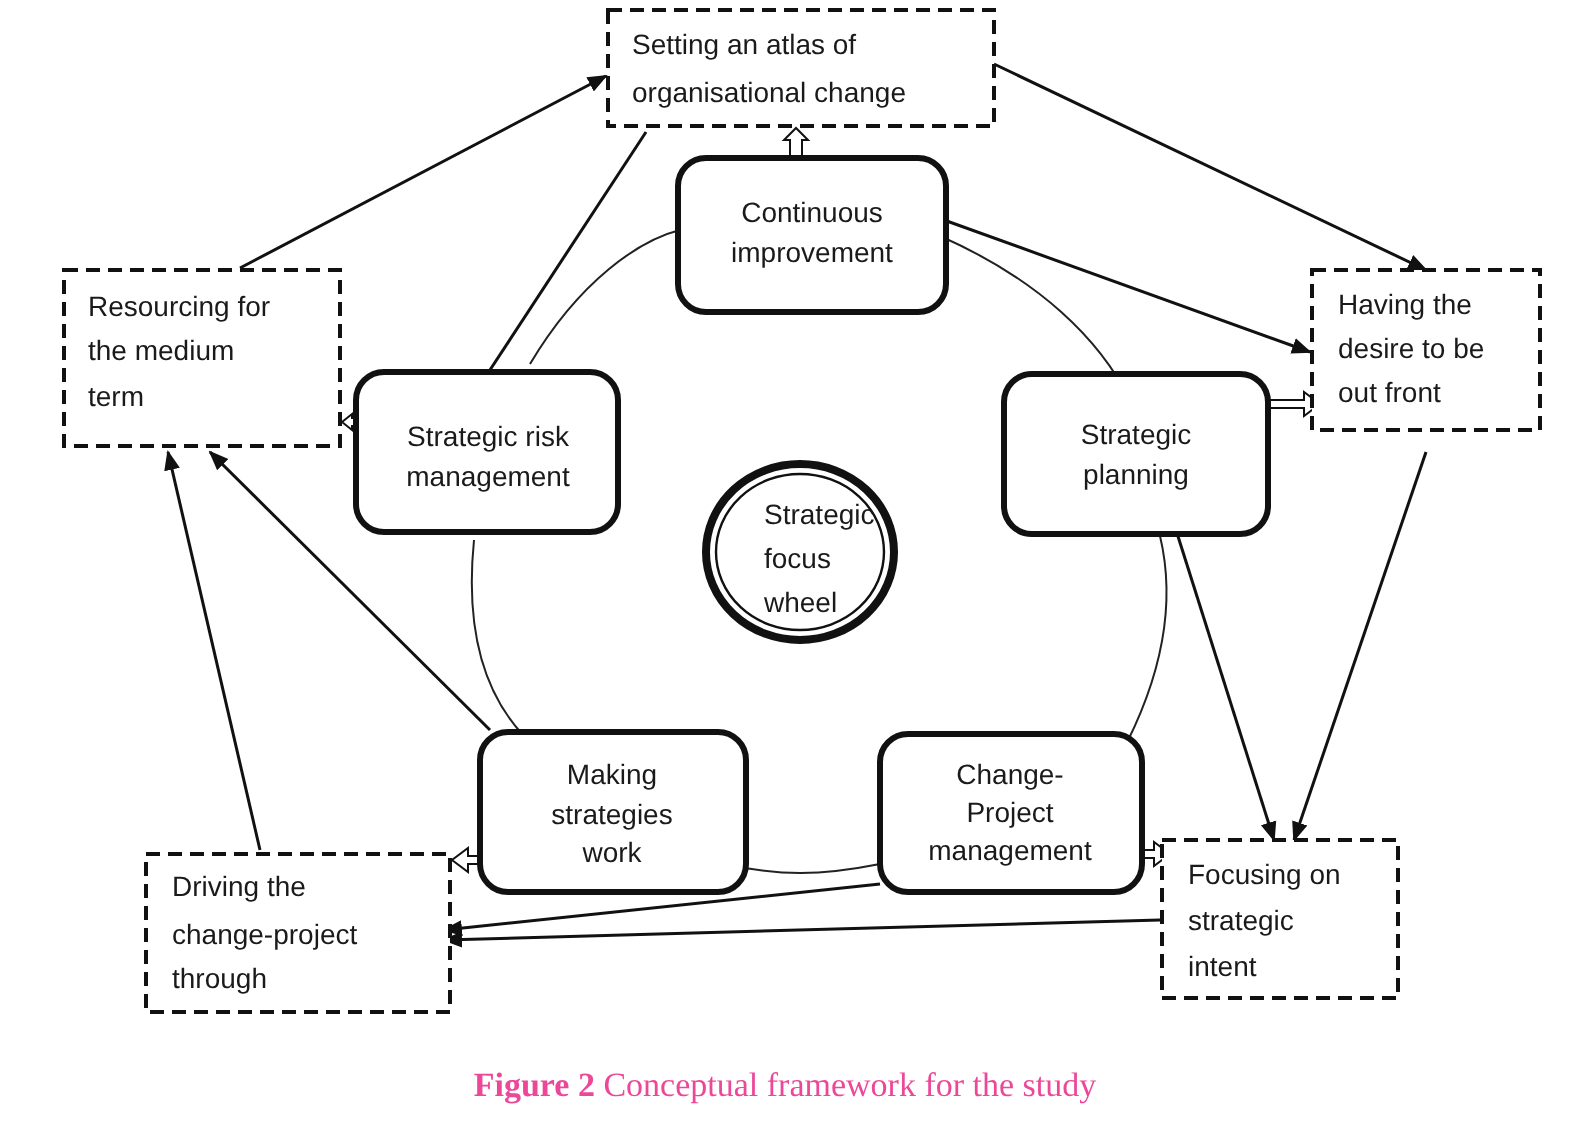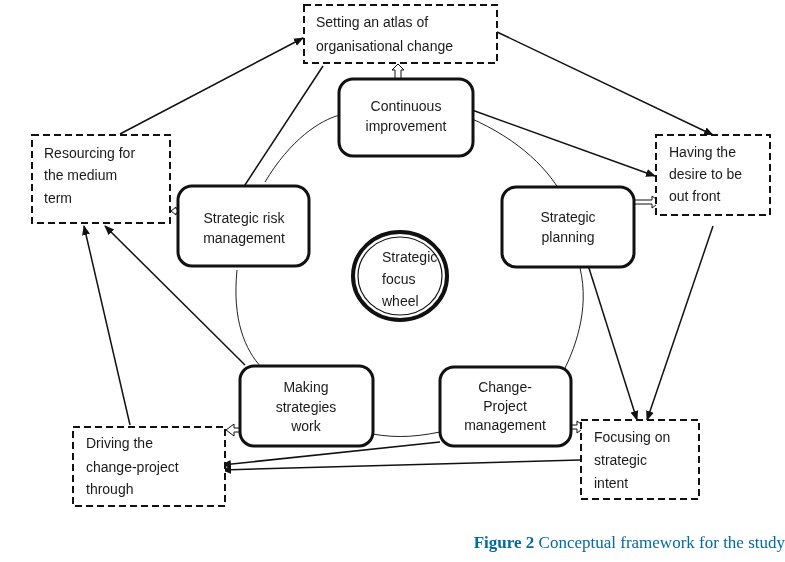--- a/index.html
+++ b/index.html
@@ -1,22 +1,22 @@
 <!DOCTYPE html>
 <html><head>
 <meta charset="utf-8">
 <style>
   html, body { margin: 0; padding: 0; background: #ffffff; }
   body { width: 785px; height: 562px; position: relative; overflow: hidden; }
   #diagram { position: absolute; left: 0; top: 0; }
   .lbl { font-family: "Liberation Sans", sans-serif; font-size: 14px; fill: #1a1a1a; }
   .lbl-c { text-anchor: middle; }
   .caption {
-    position: absolute; left: 0; width: 785px; top: 533px; text-align: right;
-    font-family: "Liberation Serif", serif; font-size: 17px; color: #0369a1;
+    position: absolute; left: 0; width: 785px; top: 533px; text-align: center;
+    font-family: "Liberation Serif", serif; font-size: 17px; color: #ec4899;
   }
   .caption b { font-weight: bold; }
 </style>
 </head>
 <body>
 
 <svg id="diagram" width="785" height="530" viewBox="0 0 785 530" xmlns="http://www.w3.org/2000/svg">
   <defs>
     <marker id="ah" markerWidth="10" markerHeight="10" refX="9" refY="5" orient="auto" markerUnits="userSpaceOnUse">
       <path d="M0,1 L10,5 L0,9 Z" fill="#111"></path>

